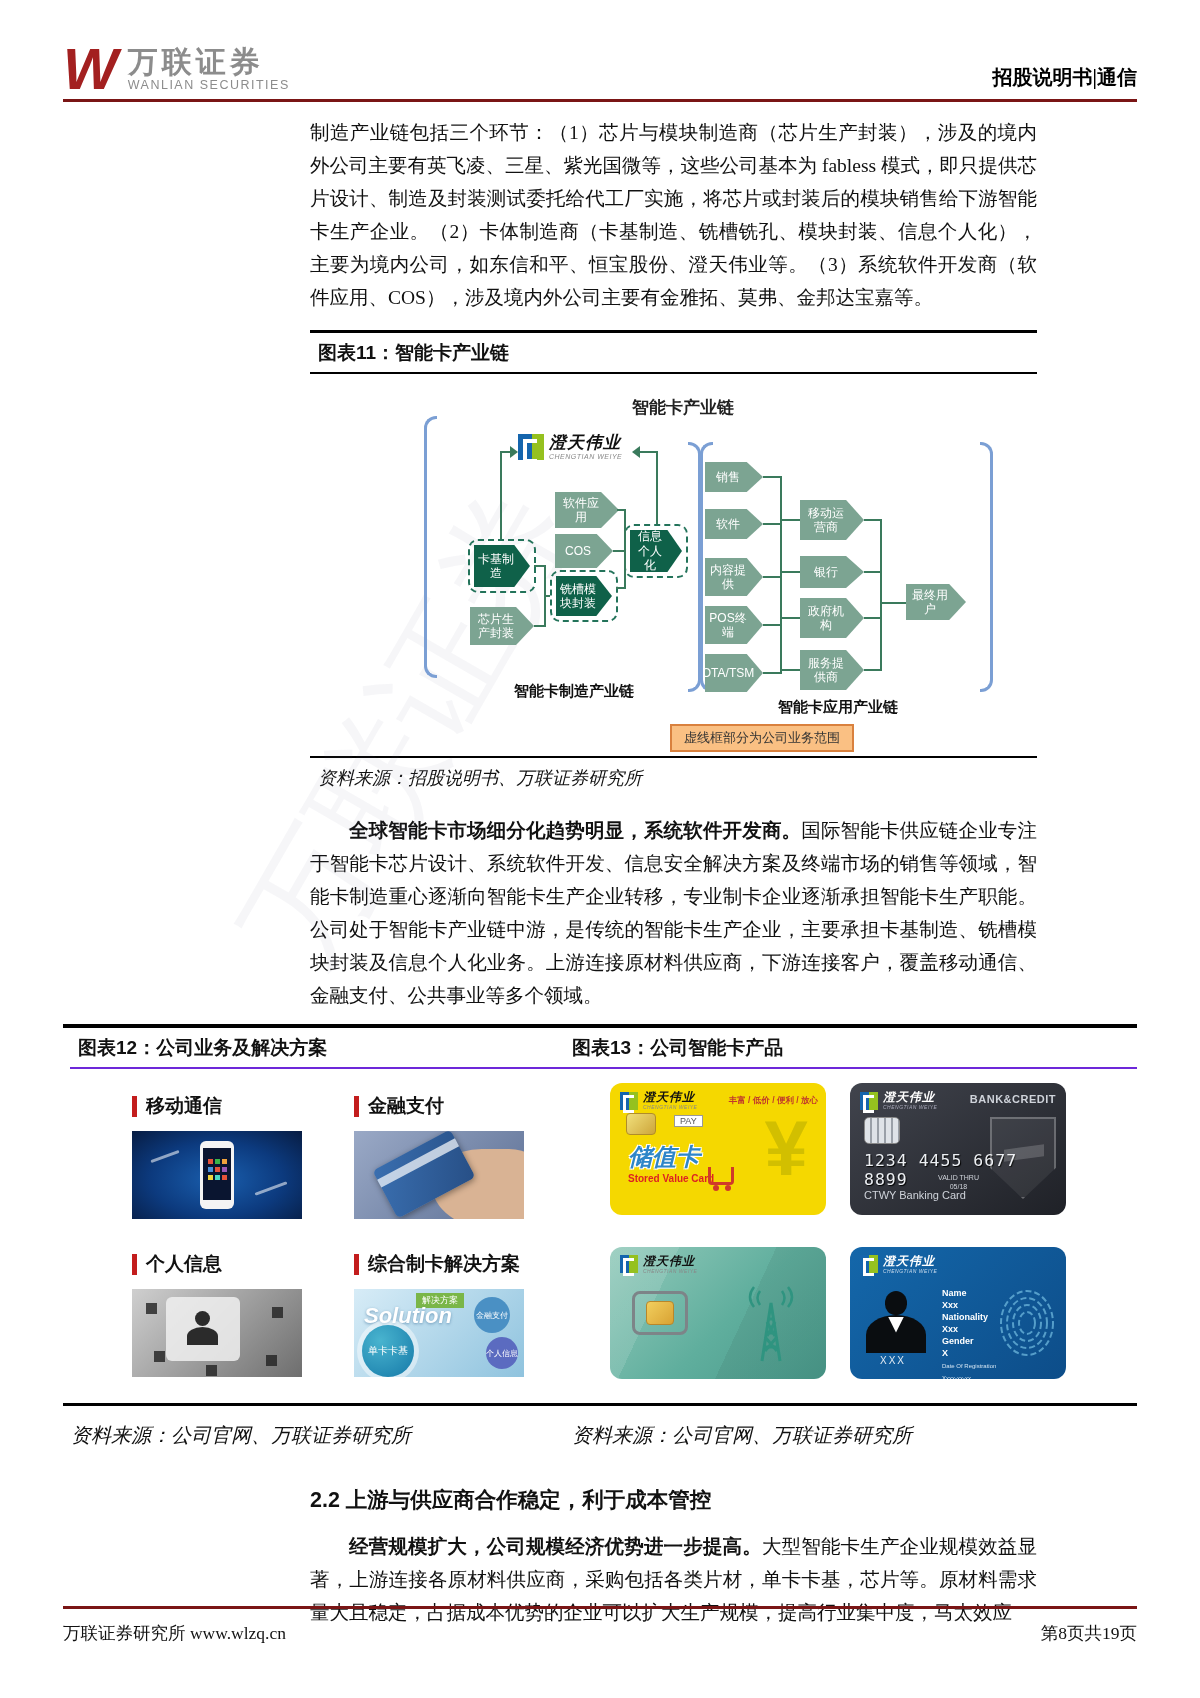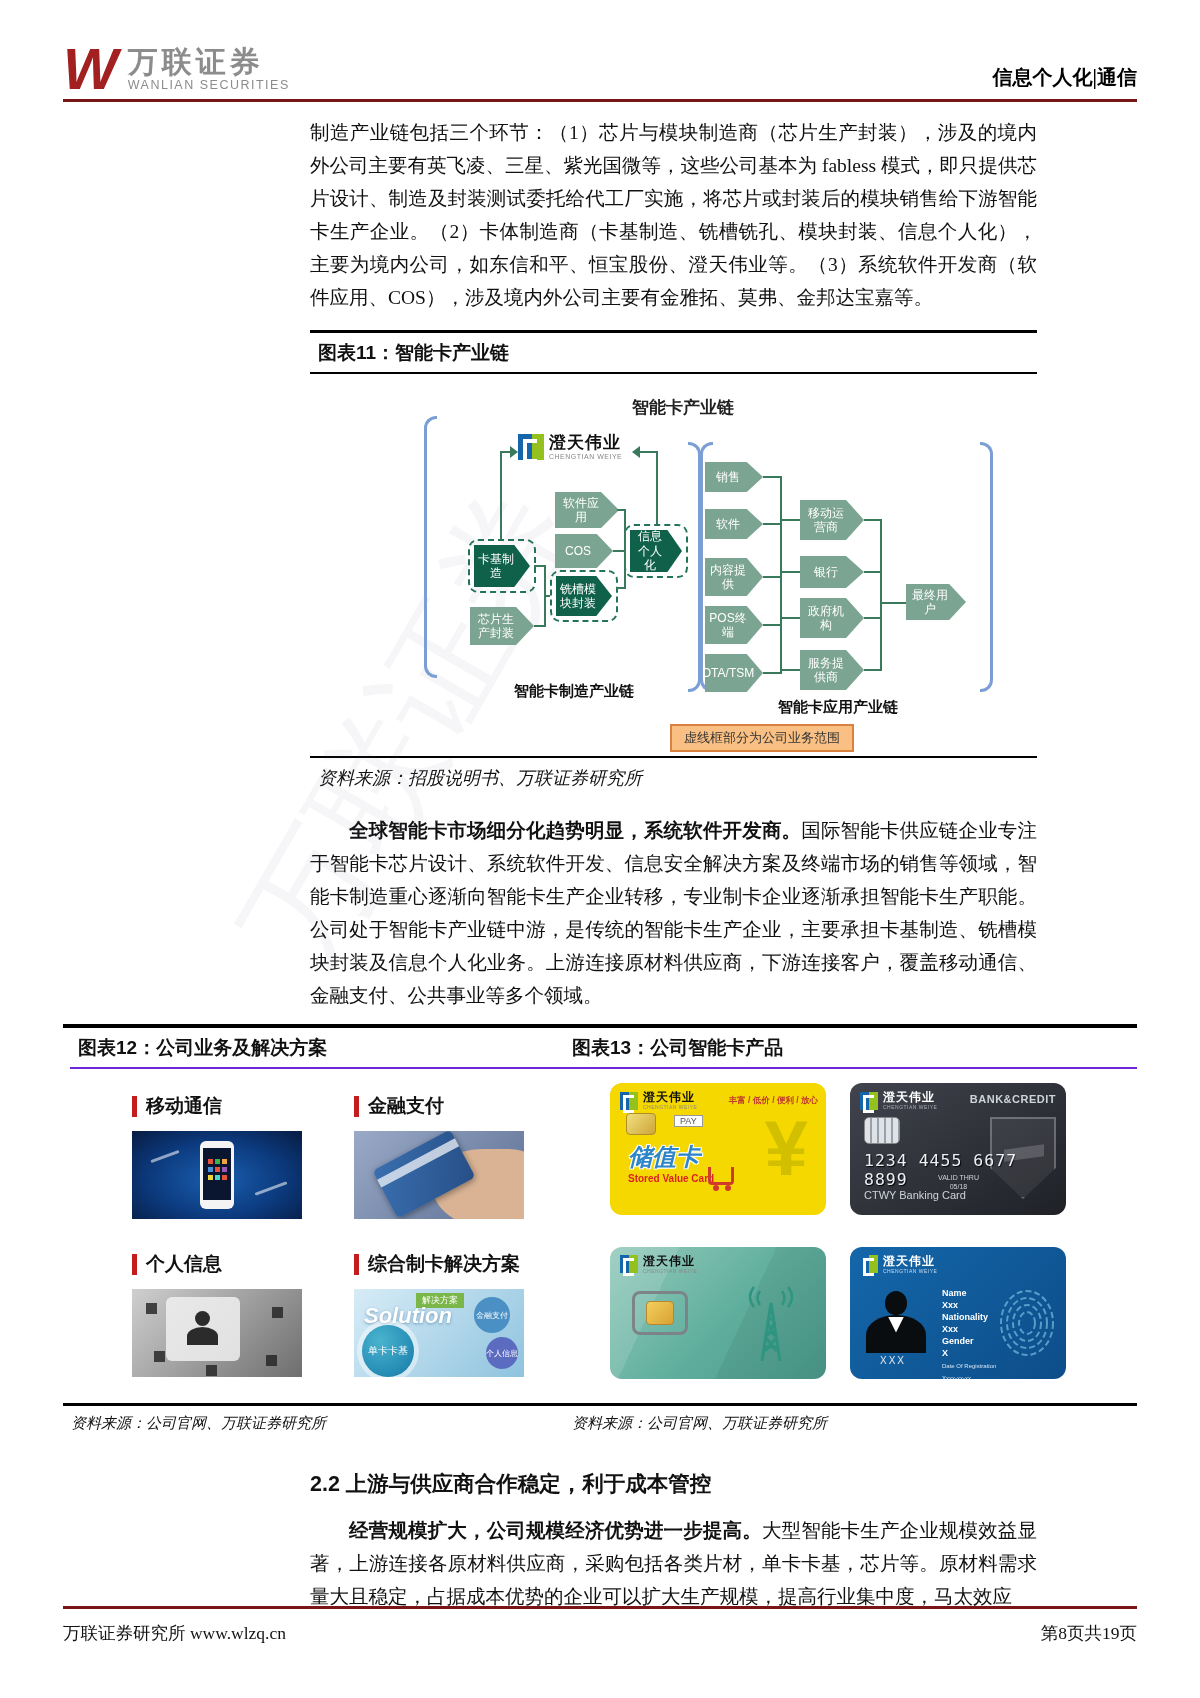--- a/index.html
+++ b/index.html
@@ -23,21 +23,21 @@
 
 
 .figure { margin-top:16px; border-top:3px solid #000; }
 .fig-caption { font-family:"Liberation Sans",sans-serif; font-weight:bold; font-size:19px; padding:7px 8px 6px; border-bottom:2px solid #000; }
 .fig-source { border-top:2px solid #000; font-style:italic; font-size:18px; padding:8px 8px 10px; }
 
 
 .fig-body { padding:8px 0 2px; }
 .diagram { position:relative; width:650px; height:372px; margin-left:78px; font-family:"Liberation Sans",sans-serif; }
 .dg-title { position:absolute; top:14px; left:0; right:60px; text-align:center; font-weight:bold; font-size:17px; color:#222; }
-.ct-logo { position:absolute; display:flex; align-items:center; gap:5px; }
+.ct-logo { position:absolute; display:flex; align-items:center; gap:5px;font-style:italic; }
 .ct-ic { width:26px; height:26px; display:inline-block; background:linear-gradient(90deg,#1565ad 52%,#95c11f 52%); position:relative; flex:0 0 auto; }
 .ct-ic::before { content:""; position:absolute; left:5px; top:5px; width:10px; height:16px; border:4px solid #fff; border-right:none; }
 .ct-tx { display:flex; flex-direction:column; line-height:1; }
 .ct-cn { font-weight:bold; font-size:17px; color:#111; letter-spacing:1px; }
 .ct-en { font-size:7px; color:#888; letter-spacing:.5px; margin-top:2px; }
 .anode { position:absolute; clip-path:polygon(0 0,72% 0,100% 50%,72% 100%,0 100%); background:#7CA492; color:#fff; font-size:12px; line-height:1.2; display:flex; align-items:center; justify-content:center; text-align:center; padding:2px 16px 2px 4px; }
 .anode.dark { background:#0F6149; }
 .dwrap { position:absolute; border:2px dashed #23735a; border-radius:10px; padding:4px; }
 .dwrap .anode { position:relative; width:100%; height:100%; }
 .cline { position:absolute; background:#3a7a5c; }
@@ -55,21 +55,21 @@
 .caprow { display:flex; border-bottom:2px solid #6d28d9;margin-left:7px; }
 .caprow .c12 { width:489px; } .caprow .c13 { flex:1; padding-left:13px; }
 .caprow div { font-family:"Liberation Sans",sans-serif; font-weight:bold; font-size:19px; padding:7px 8px 6px; }
 .controw { display:flex; }
 .fig12 { width:489px; padding:24px 0 26px 69px; display:grid; grid-template-columns:170px 170px; column-gap:52px; row-gap:32px; }
 .f12lab { display:flex; align-items:center; gap:9px; font-weight:bold; font-size:19px; margin-bottom:12px; }
 .rbar { width:5px; height:21px; background:#c31d1d; flex:0 0 auto; }
 .f12img { width:170px; height:88px; position:relative; overflow:hidden; }
 .fig13 { flex:1; padding:14px 0 18px 58px; display:grid; grid-template-columns:216px 216px; column-gap:24px; row-gap:25px; }
 .srcrow { display:flex; border-top:3px solid #000; }
-.srcrow div { font-style:italic; font-size:15px; padding:8px 8px 10px; }
+.srcrow div { font-style:italic; font-size:20px; padding:8px 8px 10px;margin-top:8px; }
 .srcrow .s12 { width:501px; } .srcrow .s13 { flex:1; }
 
 
 .im-mobile { background:radial-gradient(ellipse at 50% 55%, #1a5fae 0%, #0c3a7e 55%, #071c42 100%); }
 .ph { position:absolute; left:68px; top:10px; width:34px; height:68px; background:#f4f4f4; border-radius:6px; }
 .ph::before { content:""; position:absolute; left:3px; top:7px; right:3px; bottom:9px; background:#0a1530; }
 .dots { position:absolute; left:76px; top:28px; width:5px; height:5px; background:#e5533a; box-shadow:7px 0 0 #3ab54a, 14px 0 0 #f0a23c, 0 8px 0 #4a90d9, 7px 8px 0 #e5533a, 14px 8px 0 #9b59b6, 0 16px 0 #f0d43c, 7px 16px 0 #4ad9c4, 14px 16px 0 #e5533a; }
 .streak { position:absolute; background:rgba(255,255,255,.55); height:3px; border-radius:2px; }
 .im-pay { background:linear-gradient(135deg,#9aa9c6,#5c6f94); }
 .hand { position:absolute; right:-18px; top:18px; width:110px; height:80px; background:#d9b394; border-radius:45% 30% 40% 55%; }
@@ -141,21 +141,21 @@
   <div class="wm">万联证券</div>
 
   <div class="hdr">
     <div class="logo">
       <span class="logo-w">W</span>
       <span class="logo-txt">
         <span class="logo-cn">万联证券</span>
         <span class="logo-en">WANLIAN SECURITIES</span>
       </span>
     </div>
-    <div class="hdr-right">信息个人化|通信</div>
+    <div class="hdr-right">招股说明书|通信</div>
   </div>
 
   <div class="maincol">
     <p class="body-text">制造产业链包括三个环节：（1）芯片与模块制造商（芯片生产封装），涉及的境内外公司主要有英飞凌、三星、紫光国微等，这些公司基本为 fabless 模式，即只提供芯片设计、制造及封装测试委托给代工厂实施，将芯片或封装后的模块销售给下游智能卡生产企业。（2）卡体制造商（卡基制造、铣槽铣孔、模块封装、信息个人化），主要为境内公司，如东信和平、恒宝股份、澄天伟业等。（3）系统软件开发商（软件应用、COS），涉及境内外公司主要有金雅拓、莫弗、金邦达宝嘉等。</p>
 
     <section class="figure">
       <div class="fig-caption">图表11：智能卡产业链</div>
       <div class="fig-body">
         <div class="diagram">
           <div class="dg-title">智能卡产业链</div>

